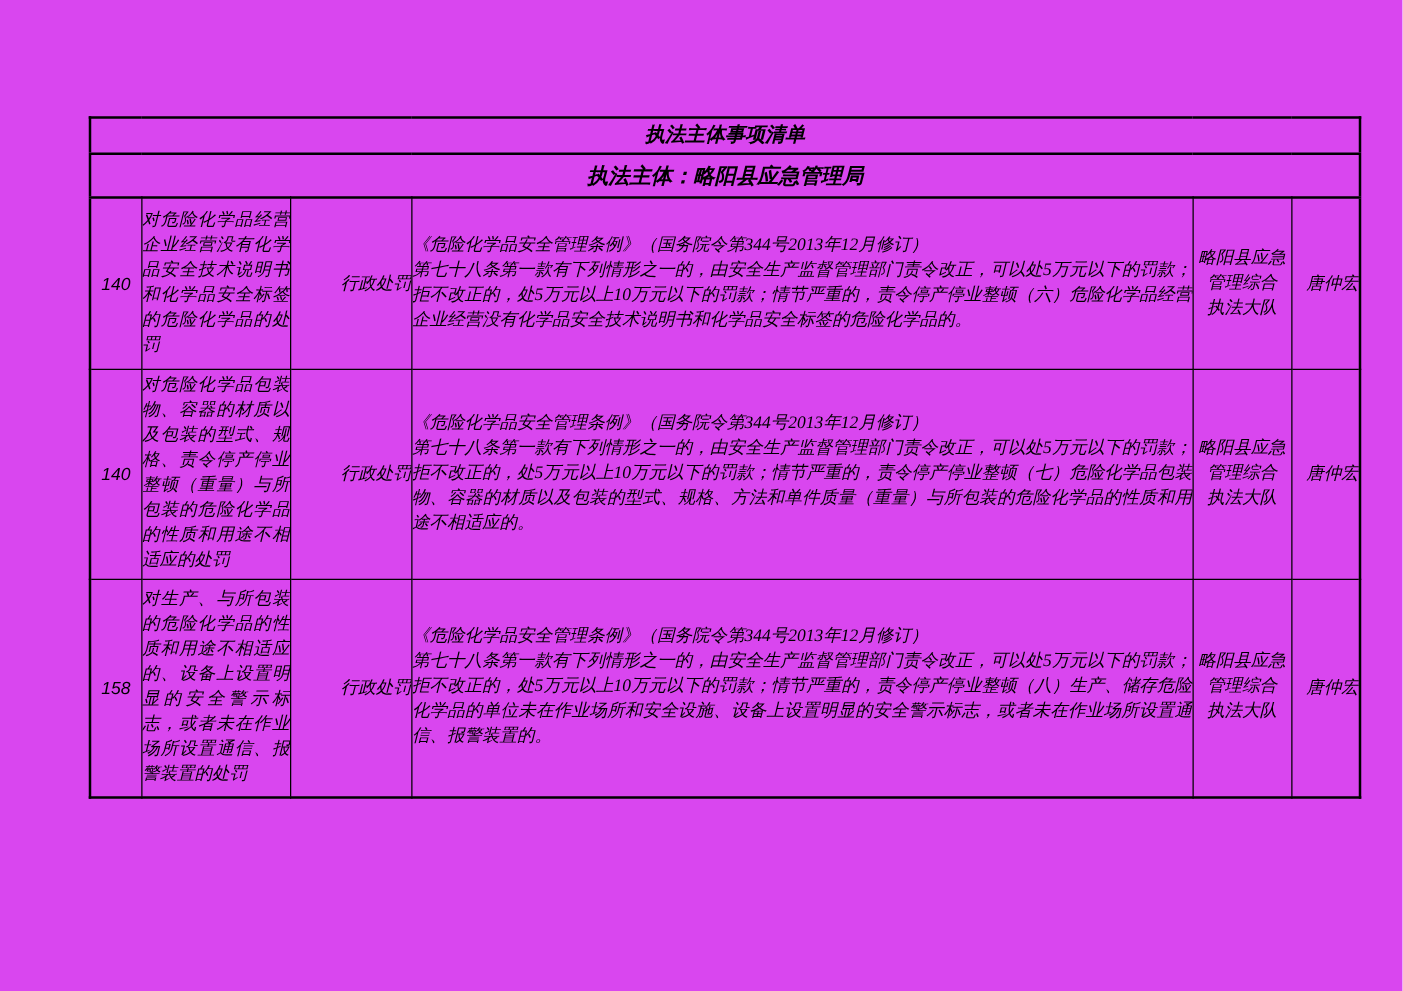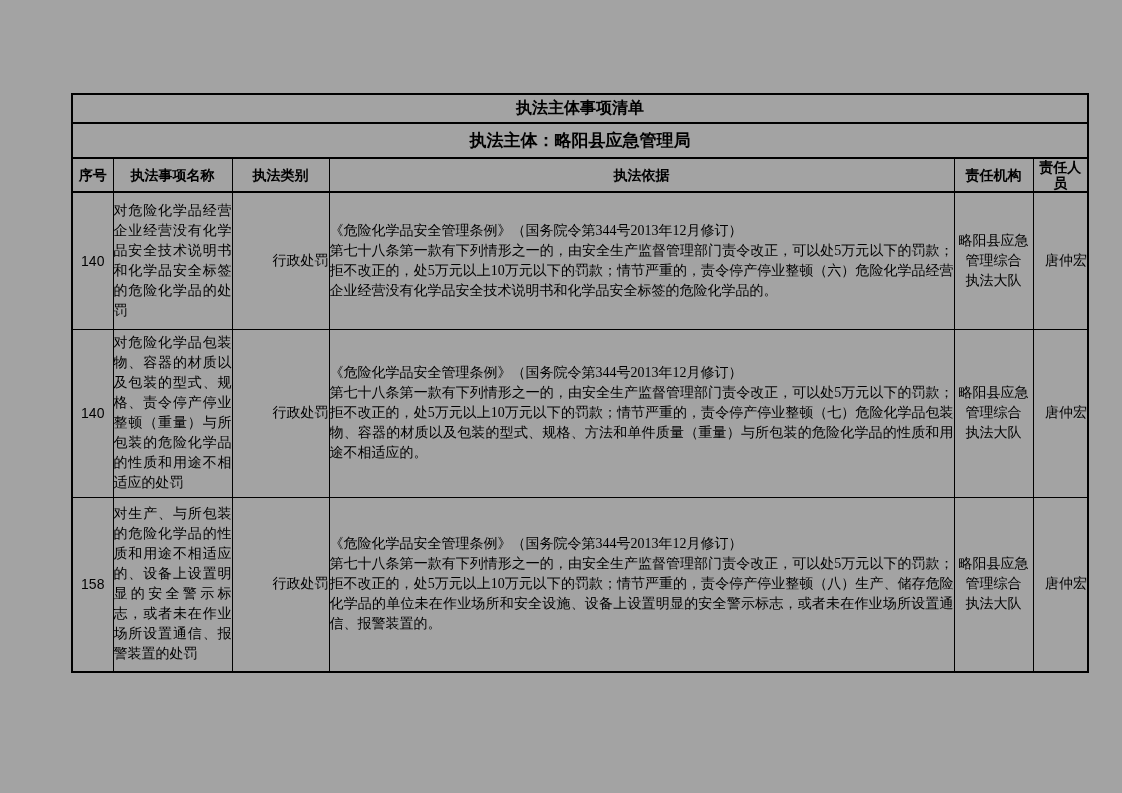--- a/index.html
+++ b/index.html
@@ -3,21 +3,21 @@
 <meta charset="utf-8">
 <style>
   * { box-sizing: border-box; }
   html, body {
     margin: 0; padding: 0;
     width: 1122px; height: 793px;
     background: #ffffff;
     color: #000000;
     font-family: "Liberation Serif", "DejaVu Serif", serif;
   }
-  .sheet { position: relative; width: 1122px; height: 793px; background: #a3a3a3; }
+  .sheet { position: relative; width: 1122px; height: 793px; background: #d946ef; font-style: italic; }
 
   table.doc {
     position: absolute;
     left: 71px; top: 93px;
     width: 1016px;
     border-collapse: collapse;
     table-layout: fixed;
     border: 2.5px solid #000;
   }
   table.doc td {
@@ -106,28 +106,20 @@
 
     <tbody>
         <tr class="title-row">
       <td colspan="6">执法主体事项清单</td>
     </tr>
 
     <tr class="subtitle-row">
       <td colspan="6">执法主体：略阳县应急管理局</td>
     </tr>
 
-    <tr class="header-row">
-      <td>序号</td>
-      <td>执法事项名称</td>
-      <td>执法类别</td>
-      <td>执法依据</td>
-      <td>责任机构</td>
-      <td>责任人员</td>
-    </tr>
 
     <tr class="row-156">
       <td class="cell-no">140</td>
       <td class="cell-name">对危险化学品经营企业经营没有化学品安全技术说明书和化学品安全标签的危险化学品的处罚</td>
       <td class="cell-category">行政处罚</td>
       <td class="cell-basis">《危险化学品安全管理条例》（国务院令第344号2013年12月修订）
 第七十八条第一款有下列情形之一的，由安全生产监督管理部门责令改正，可以处5万元以下的罚款；拒不改正的，处5万元以上10万元以下的罚款；情节严重的，责令停产停业整顿（六）危险化学品经营企业经营没有化学品安全技术说明书和化学品安全标签的危险化学品的。</td>
       <td class="cell-org">略阳县应急
 管理综合
 执法大队</td>

